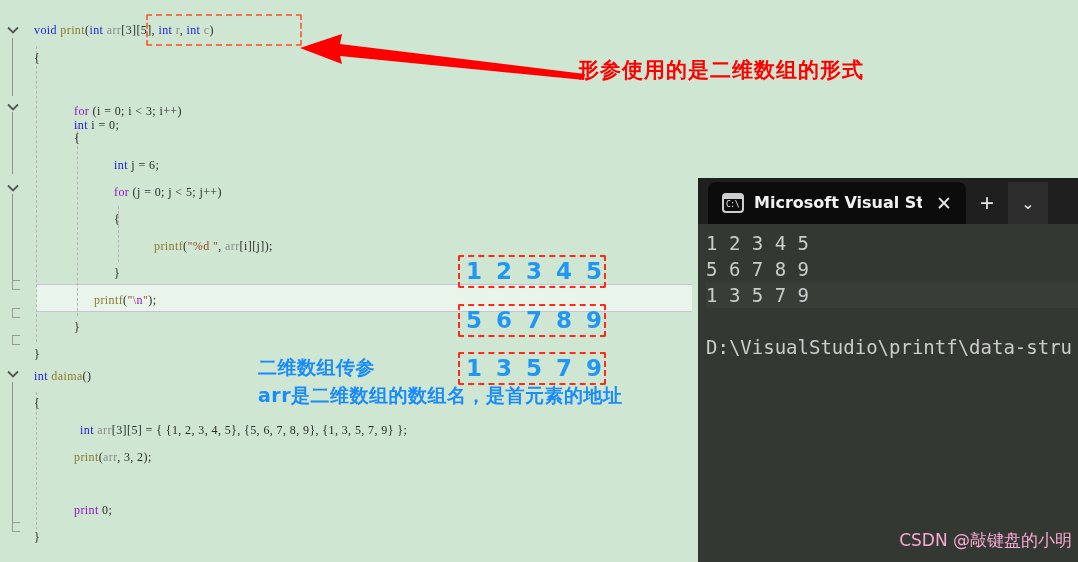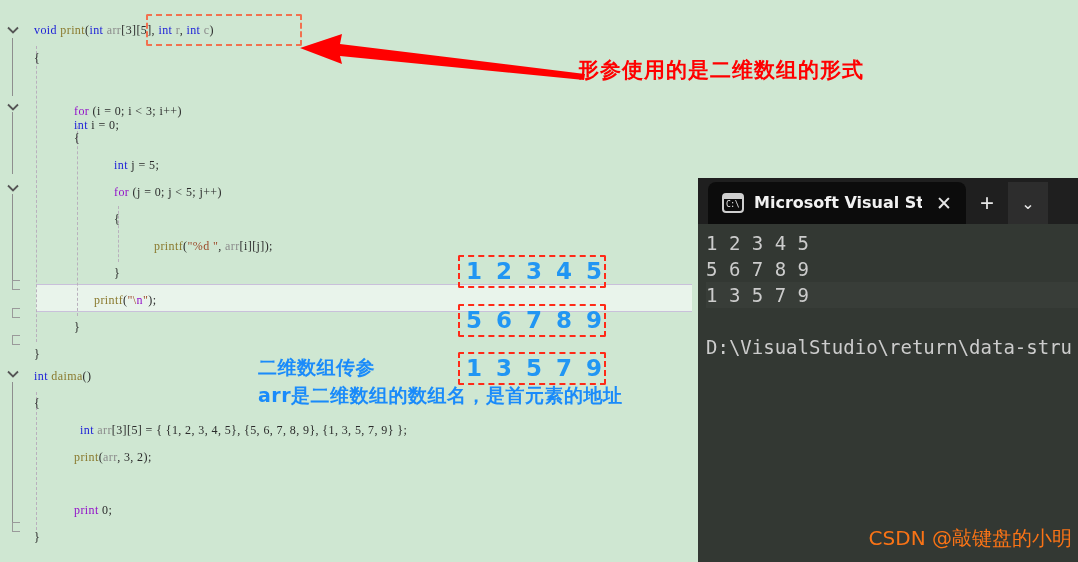--- a/index.html
+++ b/index.html
@@ -239,22 +239,22 @@
     display: inline-block;
     width: 2px;
     height: 19px;
     background: #d8d8d8;
     vertical-align: -3px;
   }
   #watermark {
     position: absolute;
     right: 6px;
     bottom: 10px;
-    color: #f97316;
-    font-size: 20px;
+    color: #f9a8d4;
+    font-size: 17px;
     font-family: "DejaVu Sans", sans-serif;
     white-space: nowrap;
   }
 </style>
 </head>
 <body>
 
 <div id="root">
 
   <div id="editor">
@@ -297,21 +297,21 @@
           </svg>
         </div>
       </div>
 
     <div id="code-lines">
         <div class="code-line" style="top: 15px;"><span class="code-text" style="padding-left: 34px;"><span class="kw">void</span><span class="punc"> </span><span class="fn">print</span><span class="punc">(</span><span class="kw">int</span><span class="punc"> </span><span class="idg">arr</span><span class="punc">[3][5], </span><span class="kw">int</span><span class="punc"> </span><span class="idg">r</span><span class="punc">, </span><span class="kw">int</span><span class="punc"> </span><span class="idg">c</span><span class="punc">)</span></span></div>
         <div class="code-line" style="top: 43px;"><span class="code-text" style="padding-left: 34px;"><span class="punc">{</span></span></div>
         <div class="code-line" style="top: 70px; margin-top: 40px;"><span class="code-text" style="padding-left: 74px;"><span class="kw">int</span><span class="punc"> i = 0;</span></span></div>
         <div class="code-line" style="top: 96px;"><span class="code-text" style="padding-left: 74px;"><span class="kw2">for</span><span class="punc"> (i = 0; i &lt; 3; i++)</span></span></div>
         <div class="code-line" style="top: 123px;"><span class="code-text" style="padding-left: 74px;"><span class="punc">{</span></span></div>
-        <div class="code-line" style="top: 150px;"><span class="code-text" style="padding-left: 114px;"><span class="kw">int</span><span class="punc"> j = 5;</span></span></div>
+        <div class="code-line" style="top: 150px;"><span class="code-text" style="padding-left: 114px;"><span class="kw">int</span><span class="punc"> j = 6;</span></span></div>
         <div class="code-line" style="top: 177px;"><span class="code-text" style="padding-left: 114px;"><span class="kw2">for</span><span class="punc"> (j = 0; j &lt; 5; j++)</span></span></div>
         <div class="code-line" style="top: 204px;"><span class="code-text" style="padding-left: 114px;"><span class="punc">{</span></span></div>
         <div class="code-line" style="top: 231px;"><span class="code-text" style="padding-left: 154px;"><span class="fn">printf</span><span class="punc">(</span><span class="str">"%d "</span><span class="punc">, </span><span class="idg">arr</span><span class="punc">[i][j]);</span></span></div>
         <div class="code-line" style="top: 258px;"><span class="code-text" style="padding-left: 114px;"><span class="punc">}</span></span></div>
         <div class="code-line" style="top: 285px;"><span class="code-text" style="padding-left: 94px;"><span class="fn">printf</span><span class="punc">(</span><span class="str">"</span><span class="str">\</span><span class="esc">n</span><span class="str">"</span><span class="punc">);</span></span></div>
         <div class="code-line" style="top: 312px;"><span class="code-text" style="padding-left: 74px;"><span class="punc">}</span></span></div>
         <div class="code-line" style="top: 339px;"><span class="code-text" style="padding-left: 34px;"><span class="punc">}</span></span></div>
         <div class="code-line" style="top: 361px;"><span class="code-text" style="padding-left: 34px;"><span class="kw">int</span><span class="punc"> </span><span class="fn">daima</span><span class="punc">()</span></span></div>
         <div class="code-line" style="top: 388px;"><span class="code-text" style="padding-left: 34px;"><span class="punc">{</span></span></div>
         <div class="code-line" style="top: 415px;"><span class="code-text" style="padding-left: 80px;"><span class="kw">int</span><span class="punc"> </span><span class="idg">arr</span><span class="punc">[3][5] = { {1, 2, 3, 4, 5}, {5, 6, 7, 8, 9}, {1, 3, 5, 7, 9} };</span></span></div>
@@ -354,19 +354,19 @@
       <div id="console-newtab">+</div>
       <div id="console-dropdown">⌄</div>
     </div>
 
     <div id="console-body">
       <div id="console-lines">
           <div class="con-line">1 2 3 4 5</div>
           <div class="con-line">5 6 7 8 9</div>
           <div class="con-line band">1 3 5 7 9</div>
           <div class="con-line">&nbsp;</div>
-          <div class="con-line">D:\VisualStudio\return\data-stru</div>
+          <div class="con-line">D:\VisualStudio\printf\data-stru</div>
         </div>
       <div id="watermark">CSDN @敲键盘的小明</div>
     </div>
   </div>
 
 </div>
 
 </body></html>

